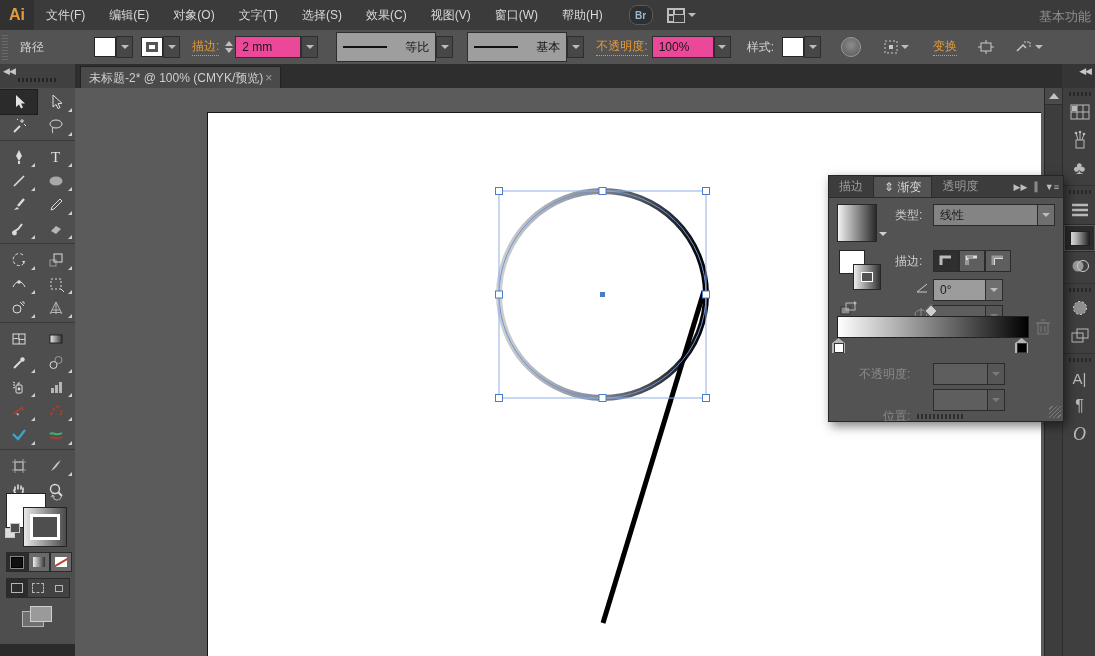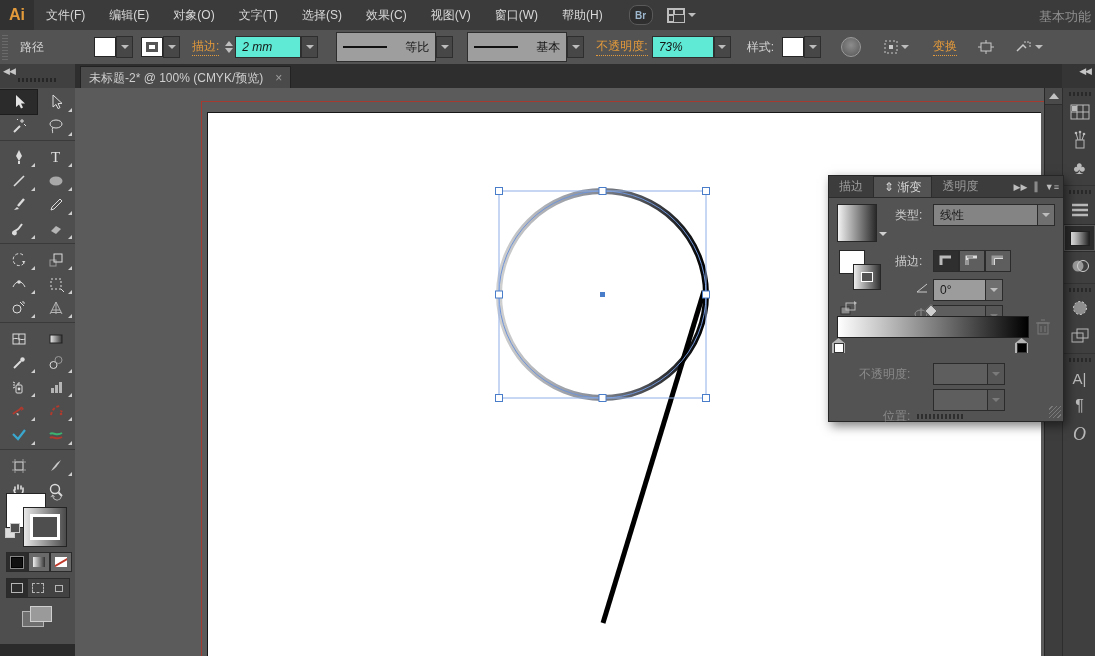--- a/index.html
+++ b/index.html
@@ -33,37 +33,37 @@
   .cb-link{color:#e39a3b;margin:0 4px;border-bottom:1px dotted #e39a3b;cursor:pointer;}
   .swatch{width:20px;height:18px;border:1px solid #262626;background:#fff;}
   .swatch.stroke-sw{background:#fff;position:relative;}
   .swatch.stroke-sw i{position:absolute;inset:4px;border:3px solid #555;display:block;}
   .mini-dd{width:15px;height:20px;background:#474747;border:1px solid #2e2e2e;display:flex;
            align-items:center;justify-content:center;margin-right:8px;}
   .stepper{display:flex;flex-direction:column;justify-content:center;gap:2px;margin:0 2px;}
   .stepper b{width:0;height:0;border-left:4px solid transparent;border-right:4px solid transparent;}
   .stepper .up{border-bottom:5px solid #bfbfbf;}
   .stepper .dn{border-top:5px solid #bfbfbf;}
-  .val-box{height:20px;background:#5eead4;border:1px solid #2e2e2e;color:#161616;
-           display:flex;align-items:center;padding:0 6px;font-style:italic;}
+  .val-box{height:20px;background:#ec4899;border:1px solid #2e2e2e;color:#161616;
+           display:flex;align-items:center;padding:0 6px;}
   .line-box{width:86px;height:20px;background:#9e9e9e;border:1px solid #2e2e2e;color:#161616;
             display:flex;align-items:center;justify-content:space-between;padding:4px 6px;}
   .line-box .ln{flex:0 0 44px;height:2px;background:#111;}
   .round-icon{width:18px;height:18px;border-radius:50%;border:1px solid #9a9a9a;margin:0 12px;
               position:relative;background:radial-gradient(circle at 50% 40%,#8d8d8d,#555);}
   .simple-icon{margin:0 10px;display:flex;align-items:center;gap:2px;}
   
   #tabrow{position:absolute;left:0;top:64px;width:1095px;height:24px;background:#2e2e2e;}
   #tools-header{position:absolute;left:0;top:0;width:75px;height:24px;background:#404040;}
   .collapse-arrows{position:absolute;left:3px;top:2px;color:#c7c7c7;font-size:9px;letter-spacing:-1px;}
   .gripper-h{position:absolute;left:18px;top:14px;width:38px;height:4px;
              background:repeating-linear-gradient(90deg,#262626 0 2px,transparent 2px 4px);}
   #doc-tab{position:absolute;left:80px;top:2px;height:22px;background:#4a4a4a;
            border:1px solid #222;border-bottom:none;display:flex;align-items:center;
-           padding:0 8px;color:#cfcfcf;gap:12px;}
+           padding:0 8px;color:#cfcfcf;gap:2px;}
   #doc-tab .close{color:#9f9f9f;font-size:12px;cursor:pointer;}
   #dock-header{position:absolute;right:0;top:0;width:33px;height:24px;background:#353535;}
   
   #tools{position:absolute;left:0;top:88px;width:75px;height:568px;background:#4e4e4e;
          border-right:1px solid #2a2a2a;}
   .tool-grid{position:absolute;left:0;top:2px;width:75px;display:flex;flex-wrap:wrap;}
   .tool{width:37px;height:24px;display:flex;align-items:center;justify-content:center;cursor:pointer;position:relative;}
   .tool.active{background:#2b2b2b;outline:1px solid #1d1d1d;}
   .tool svg{display:block;}
   .tdiv{width:75px;height:4px;border-top:1px solid #3a3a3a;margin-top:2px;}
@@ -220,21 +220,21 @@
         <span class="dd-caret"></span>
       </span>
     <span class="line-box" style="margin-left:6px;">
       <span class="ln"></span>
       <span>基本</span>
     </span>
     <span class="mini-dd">
         <span class="dd-caret"></span>
       </span>
     <span class="cb-link">不透明度:</span>
-    <span class="val-box" style="width:48px;">73%</span>
+    <span class="val-box" style="width:48px;">100%</span>
     <span class="mini-dd">
         <span class="dd-caret"></span>
       </span>
     <span class="cb-label">样式:</span>
     <span class="swatch"></span>
     <span class="mini-dd">
         <span class="dd-caret"></span>
       </span>
     <span class="round-icon"></span>
     <span class="simple-icon">

